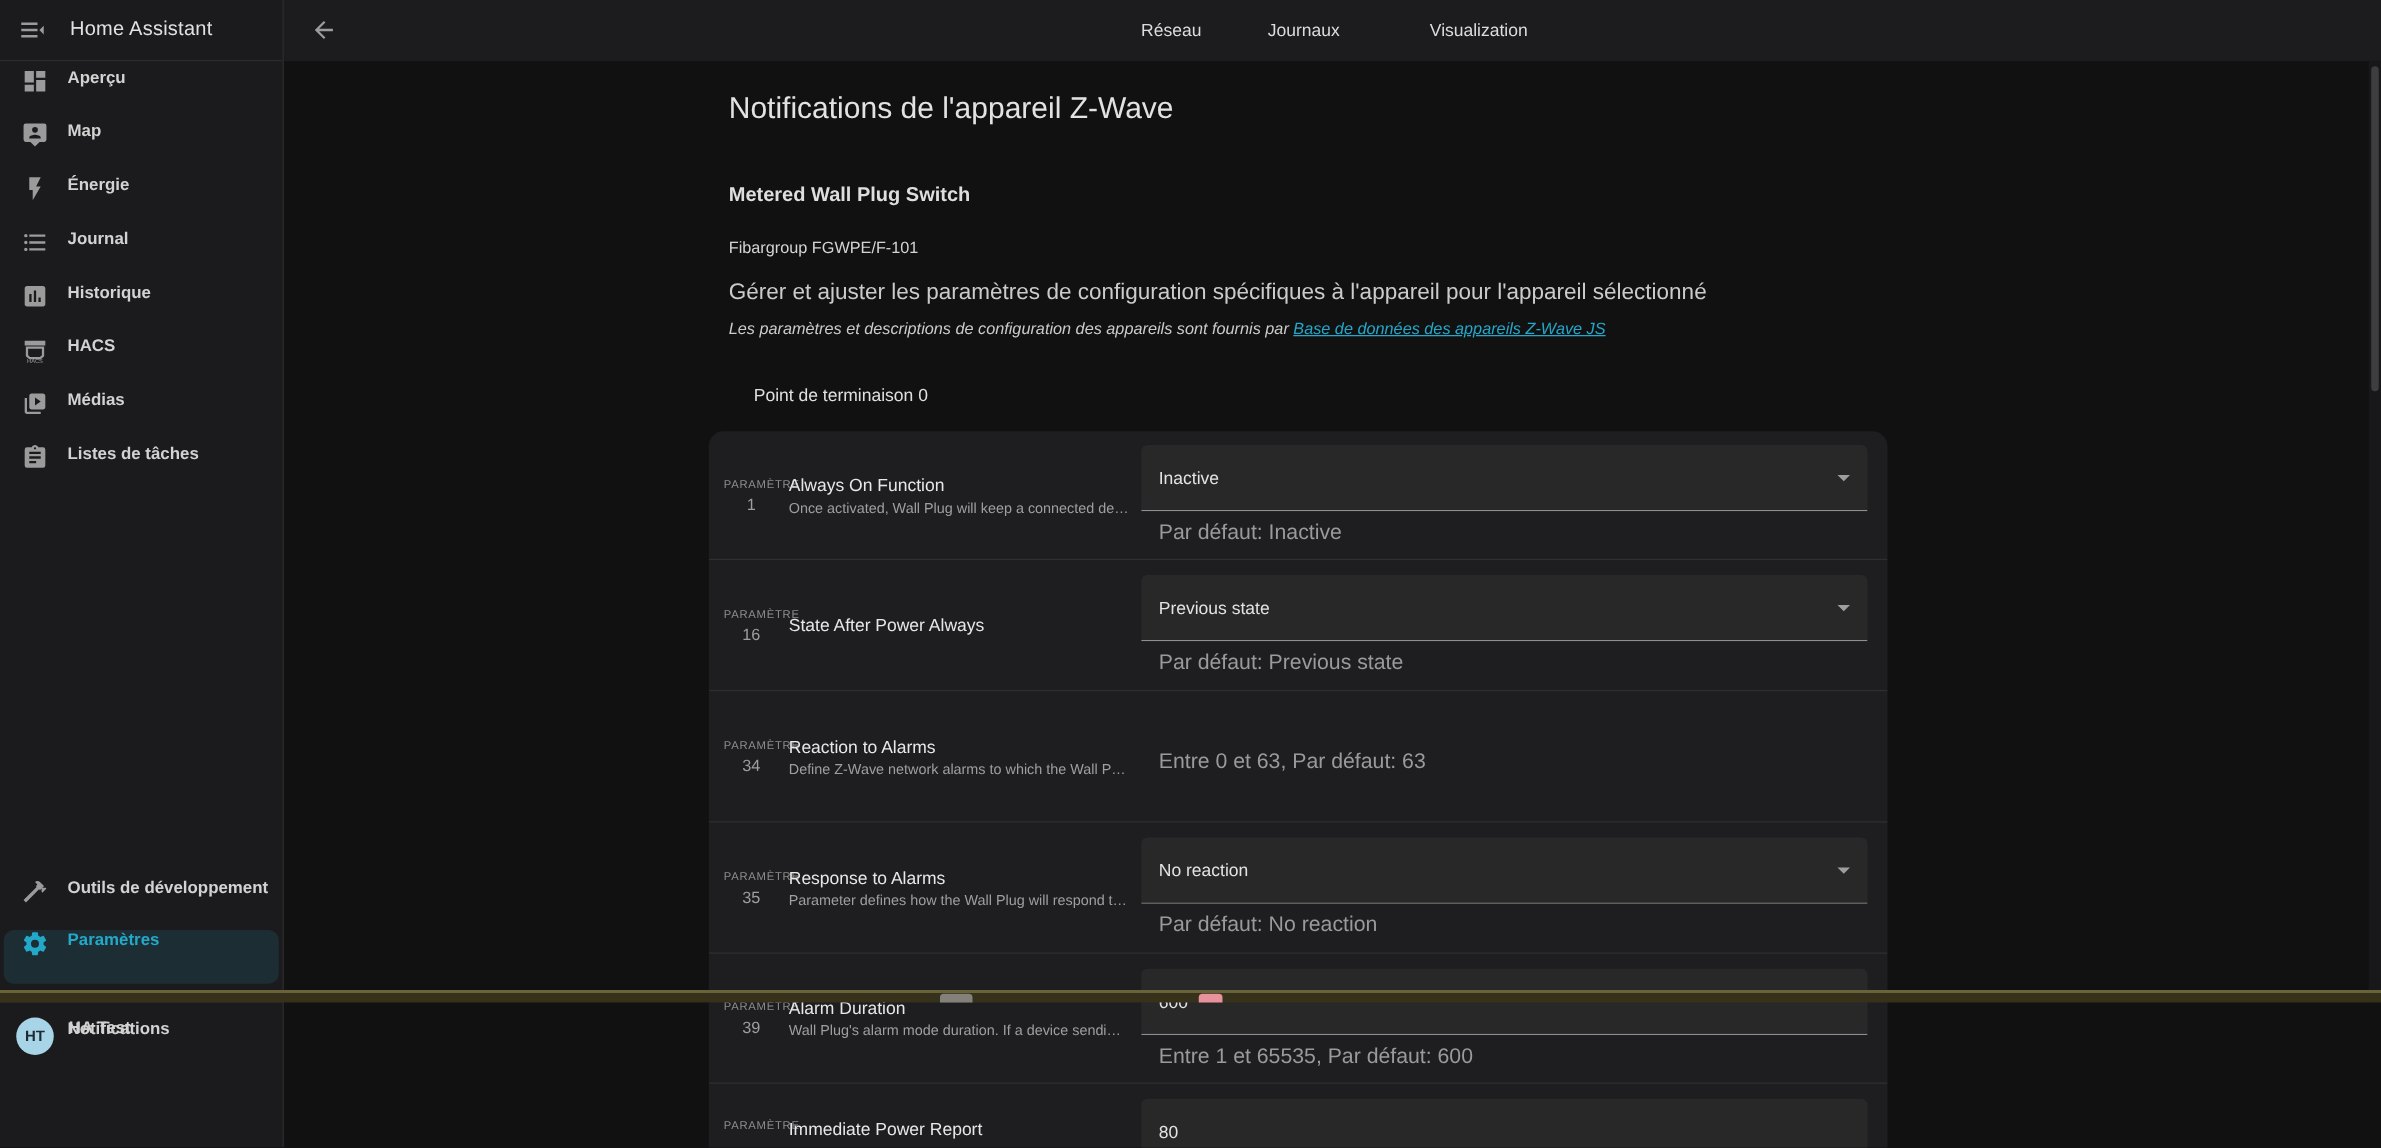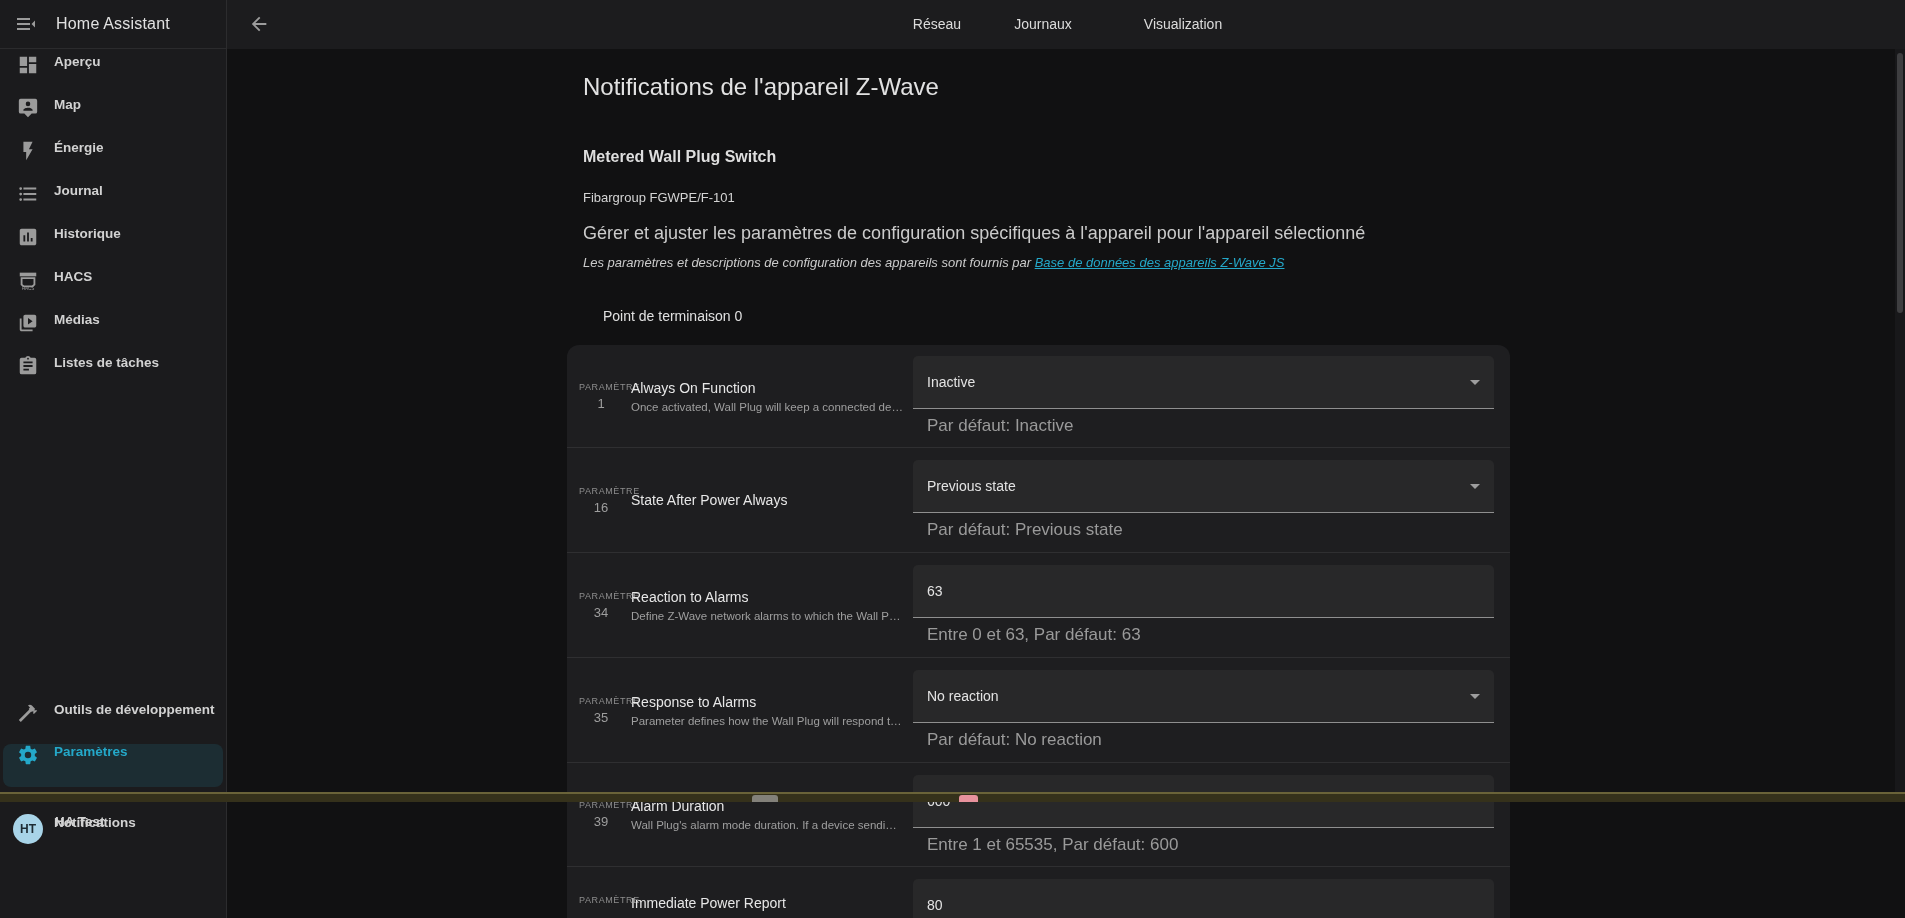--- a/index.html
+++ b/index.html
@@ -250,25 +250,20 @@
         <div class="p-row" style="height: 105px;">
     <div class="p-num">
       <div class="p-tag">PARAMÈTRE</div>
       <div class="p-number">34</div>
     </div>
     <div class="p-main">
       <div class="p-title">Reaction to Alarms</div>
       <div class="p-desc">Define Z-Wave network alarms to which the Wall Plug will respond.</div>
     </div>
     <div class="p-control">
-      <div class="p-field">
-
-        <input class="p-input" value="63" style="">
-
-      </div>
       <div class="p-helper">Entre 0 et 63, Par défaut: 63</div>
     </div>
   </div>
         <div class="p-row" style="height: 105px;">
     <div class="p-num">
       <div class="p-tag">PARAMÈTRE</div>
       <div class="p-number">35</div>
     </div>
     <div class="p-main">
       <div class="p-title">Response to Alarms</div>

